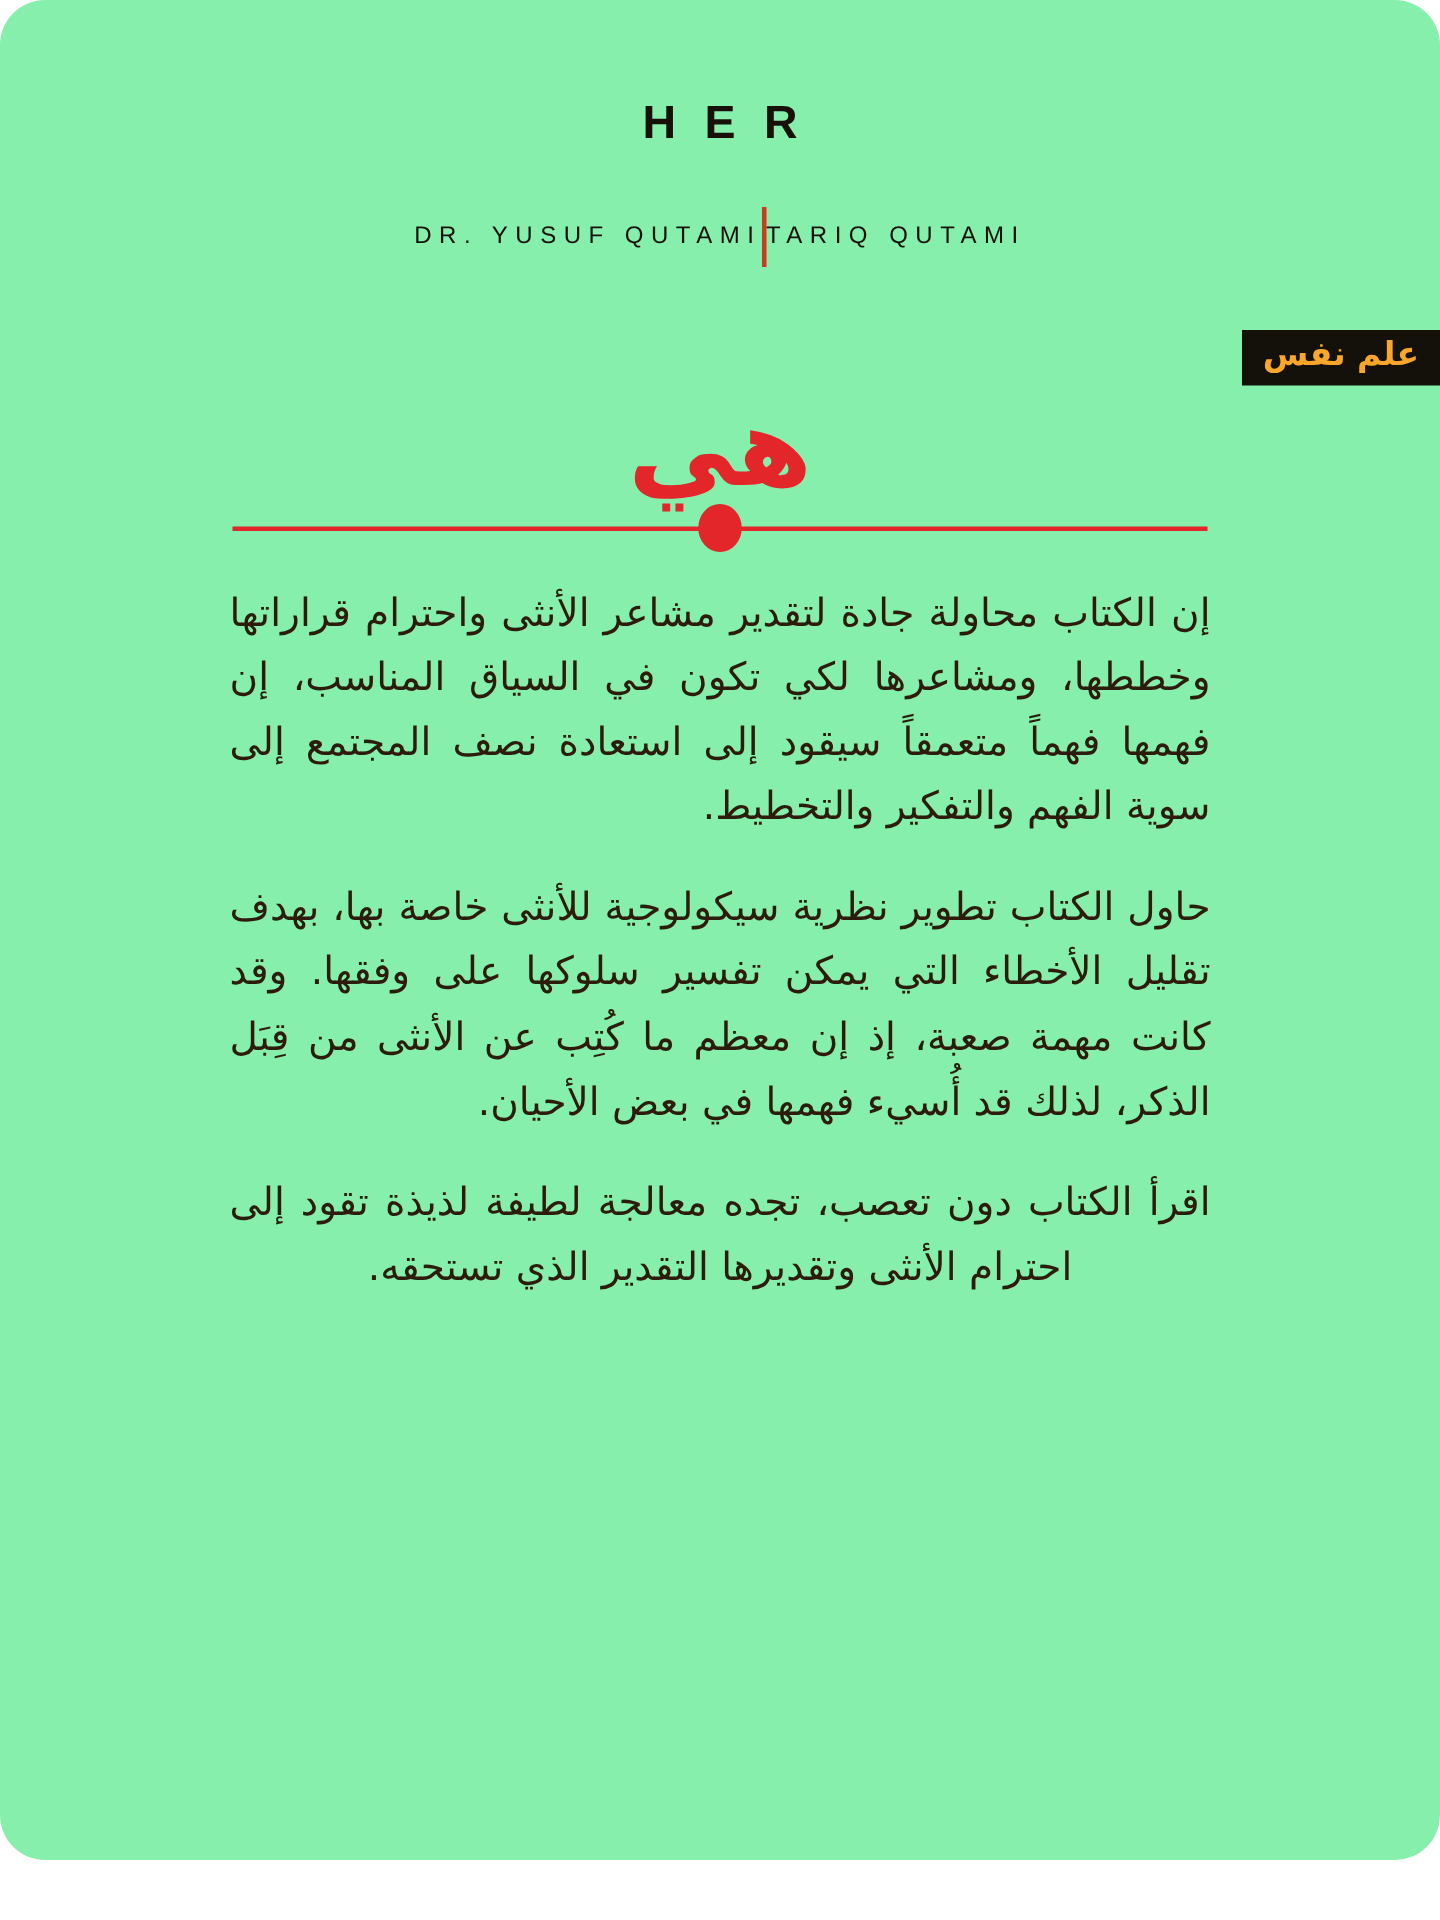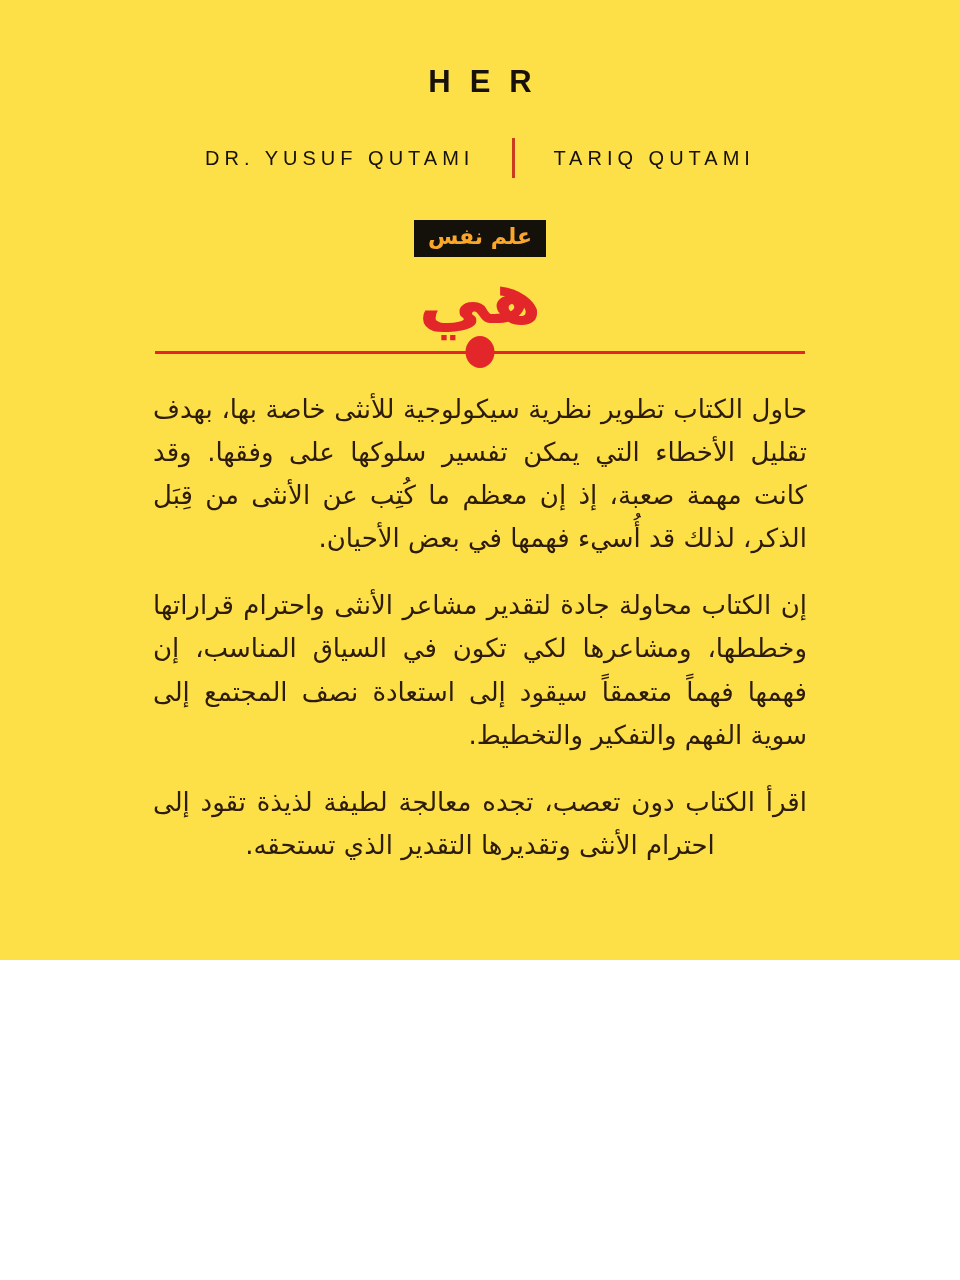--- a/index.html
+++ b/index.html
@@ -1,51 +1,51 @@
 <!DOCTYPE html>
 <html lang="ar"><head>
 <meta charset="utf-8">
 <style>
   html, body { margin: 0; padding: 0; }
   .cover {
     position: relative;
     width: 960px;
-    height: 960px;
-    background: #fde047;
+    height: 1240px;
+    background: #86efac;
     overflow: hidden;
     font-family: "DejaVu Sans", sans-serif;
+    border-radius: 30px;
   }
   .title-latin {
     padding-top: 64px;
     text-align: center;
     font-family: "Liberation Sans", sans-serif;
     font-weight: 700;
     font-size: 31px;
     letter-spacing: 19px;
     text-indent: 19px;
     color: #17110a;
   }
   .authors {
     margin-top: 38px;
     display: flex;
     justify-content: center;
     align-items: center;
-    gap: 38px;
     font-family: "Liberation Sans", sans-serif;
     font-weight: 400;
-    font-size: 20px;
+    font-size: 16px;
     letter-spacing: 5px;
     color: #17110a;
   }
   .author-divider {
     width: 3px;
     height: 40px;
     background: #cb3b1e;
   }
-  .badge-row { margin-top: 42px; text-align: center; }
+  .badge-row { margin-top: 42px; text-align: right; }
   .badge {
     display: inline-block;
     direction: rtl;
     background: #14100a;
     color: #F9A62A;
     padding: 4px 14px 8px;
     font-weight: 700;
     font-size: 22px;
     letter-spacing: 2px;
   }
@@ -104,18 +104,18 @@
     <span class="badge">علم نفس</span>
   </div>
 
   <div class="arabic-title">هي</div>
 
   <div class="rule">
     <span class="dot"></span>
   </div>
 
   <div class="body-text">
+    <p>إن الكتاب محاولة جادة لتقدير مشاعر الأنثى واحترام قراراتها وخططها، ومشاعرها لكي تكون في السياق المناسب، إن فهمها فهماً متعمقاً سيقود إلى استعادة نصف المجتمع إلى سوية الفهم والتفكير والتخطيط.</p>
     <p>حاول الكتاب تطوير نظرية سيكولوجية للأنثى خاصة بها، بهدف تقليل الأخطاء التي يمكن تفسير سلوكها على وفقها. وقد كانت مهمة صعبة، إذ إن معظم ما كُتِب عن الأنثى من قِبَل الذكر، لذلك قد أُسيء فهمها في بعض الأحيان.</p>
-    <p>إن الكتاب محاولة جادة لتقدير مشاعر الأنثى واحترام قراراتها وخططها، ومشاعرها لكي تكون في السياق المناسب، إن فهمها فهماً متعمقاً سيقود إلى استعادة نصف المجتمع إلى سوية الفهم والتفكير والتخطيط.</p>
     <p class="center-last">اقرأ الكتاب دون تعصب، تجده معالجة لطيفة لذيذة تقود إلى احترام الأنثى وتقديرها التقدير الذي تستحقه.</p>
   </div>
 
 </div>
 
 </body></html>

